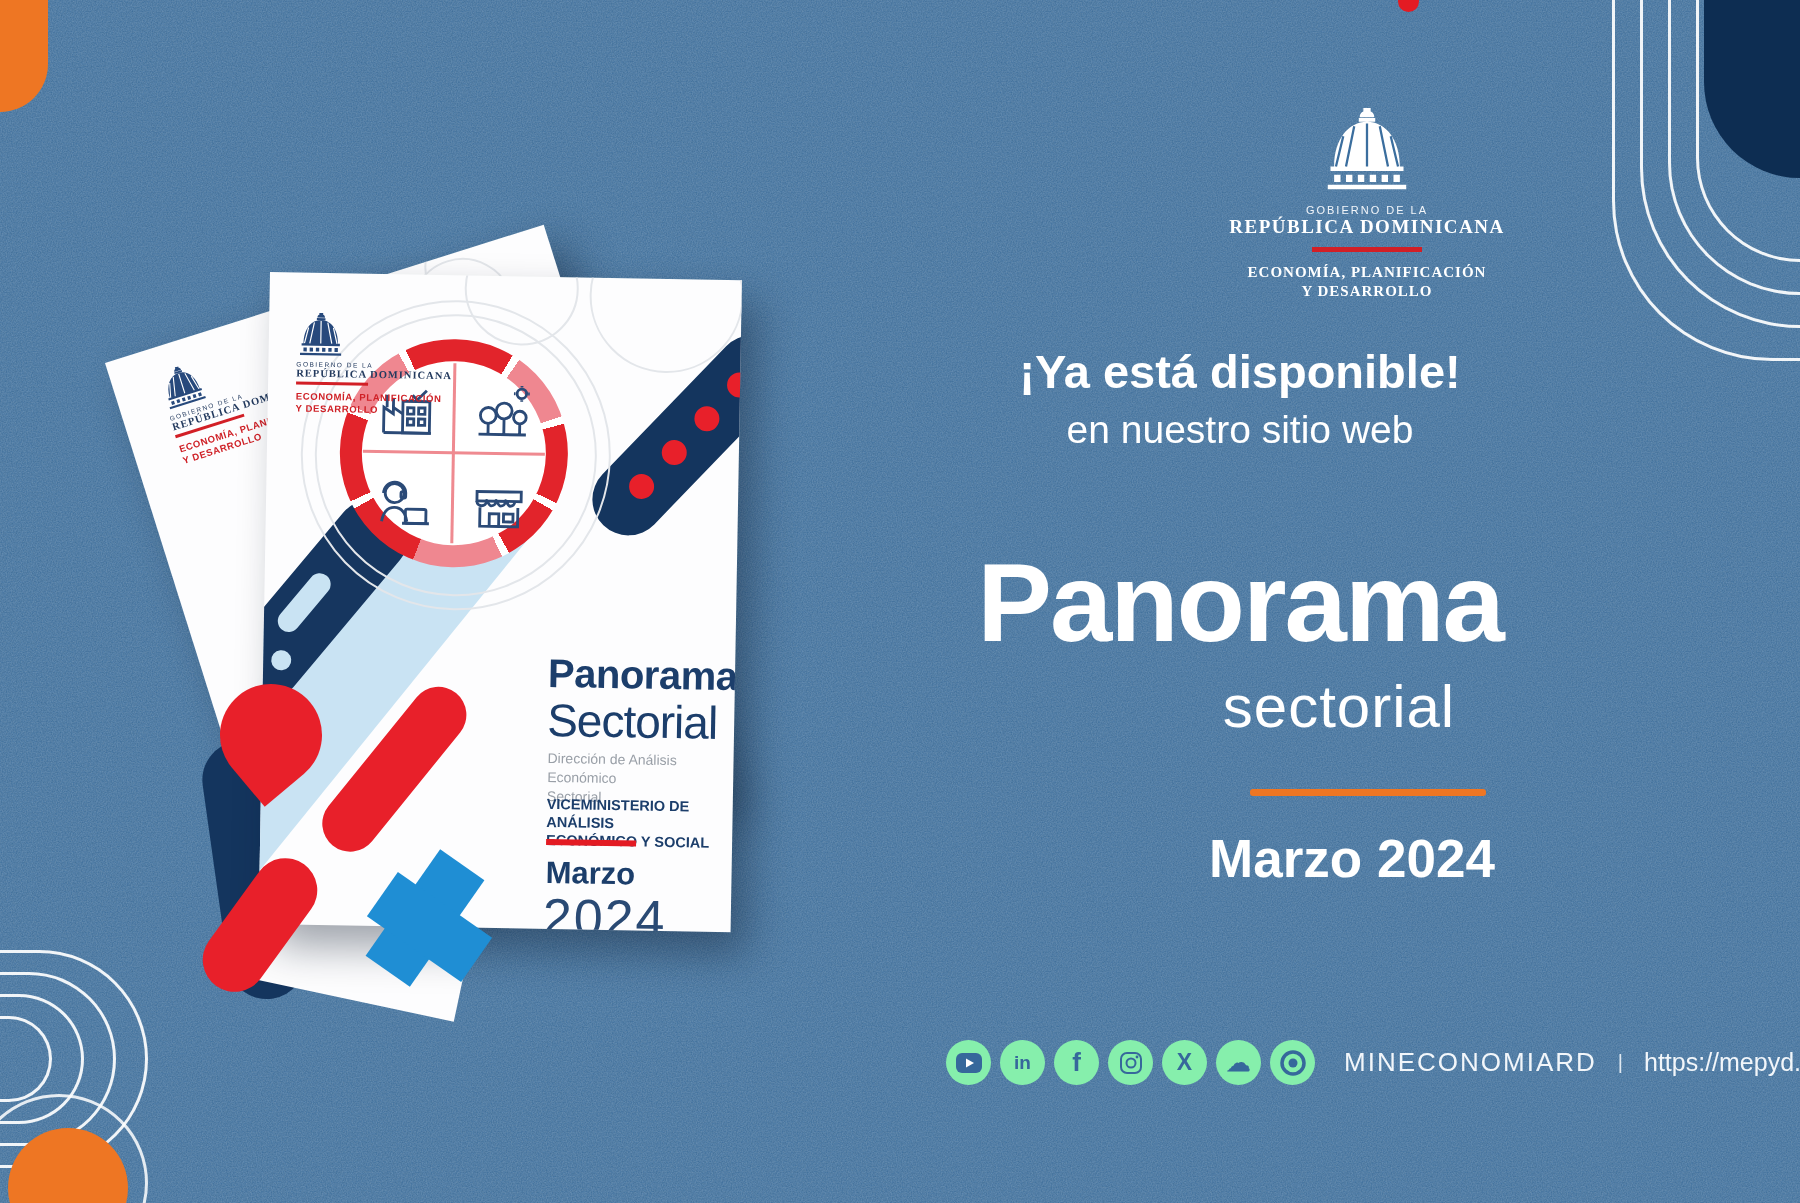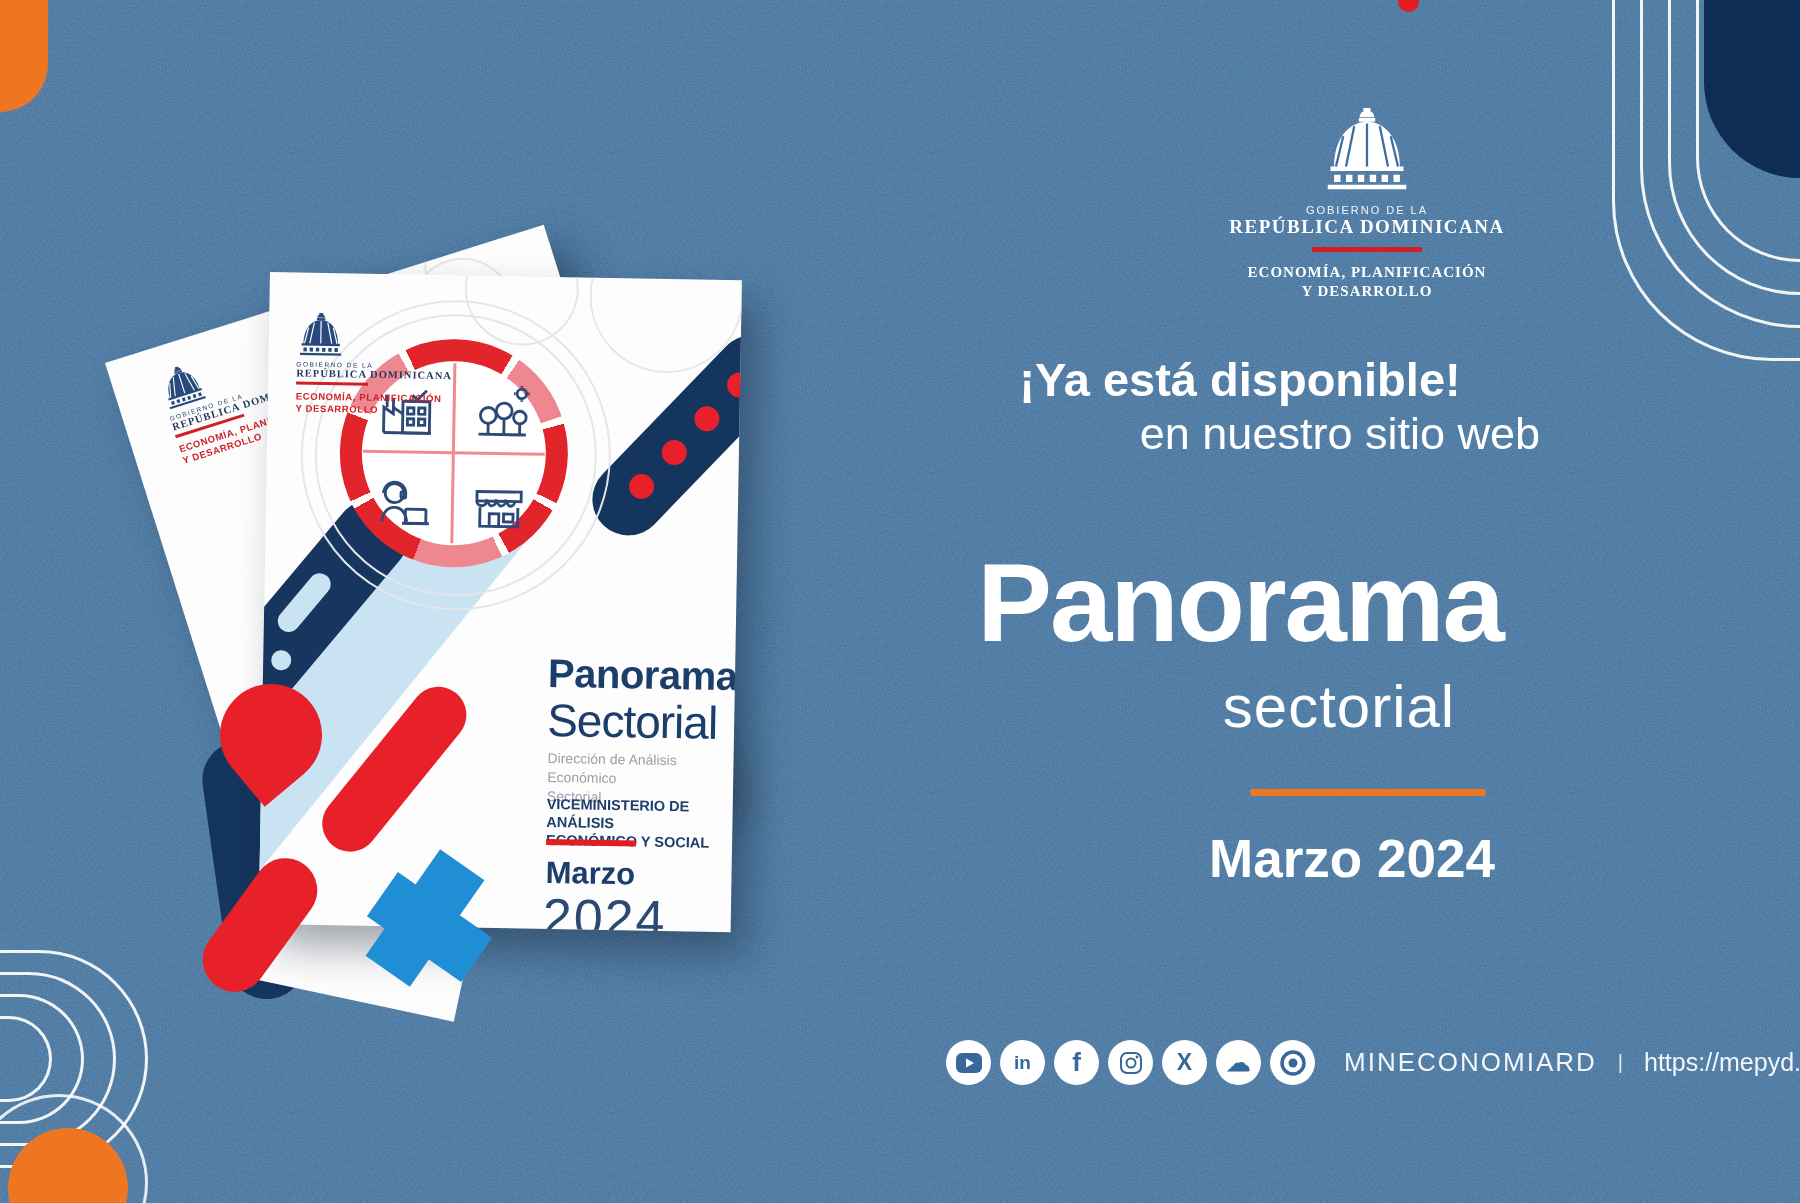--- a/index.html
+++ b/index.html
@@ -88,34 +88,34 @@
   .cover-logo .ml{font-size:9.5px;font-weight:700;letter-spacing:.6px;color:#cf2026;line-height:12px;}
   
   .rp{color:#fff;z-index:2;}
   .gov-white{left:1217px;top:108px;width:300px;text-align:center;}
   .gov-white .gs{font-size:11px;letter-spacing:2px;color:#f3f6fa;margin-top:8px;}
   .gov-white .gn{font-size:19px;font-weight:700;letter-spacing:1.5px;color:#fff;
                  font-family:"Liberation Serif",serif;}
   .gov-white .rl{width:110px;height:5px;background:#d21f26;margin:9px auto 11px auto;}
   .gov-white .ml{font-size:15px;font-weight:700;letter-spacing:1px;line-height:19px;
                  font-family:"Liberation Serif",serif;color:#fff;}
-  .headline{left:940px;top:352px;width:600px;text-align:center;font-size:47px;font-weight:700;}
-  .subheadline{left:940px;top:408px;width:600px;text-align:right;font-size:45px;font-weight:300;}
+  .headline{left:940px;top:344px;width:600px;text-align:center;font-size:47px;font-weight:700;}
+  .subheadline{left:940px;top:408px;width:600px;text-align:center;font-size:39px;font-weight:300;}
   .big-title{left:930px;top:548px;width:620px;text-align:center;font-size:112px;
              font-weight:700;letter-spacing:-2px;line-height:110px;}
   .big-sub{left:1089px;top:672px;width:500px;text-align:center;font-size:60px;
            font-weight:300;letter-spacing:1px;}
   .orange-rule{left:1250px;top:789px;width:236px;height:7px;border-radius:3px;background:#ee7623;}
   .edition{left:1052px;top:818px;width:600px;text-align:center;font-size:53px;font-weight:700;margin-top:10px;}
   .hashtags{left:887px;top:980px;width:720px;text-align:center;font-size:27px;white-space:nowrap;}
   .hashtags .ht{margin:0 9px;}
   .hashtags b{font-weight:700;}
   .hashtags span.sfx{font-weight:300;}
   .social-row{left:946px;top:1040px;display:flex;align-items:center;gap:9px;z-index:2;}
-  .sicon{width:45px;height:45px;border-radius:50%;background:#ffffff;color:#36689b;
+  .sicon{width:45px;height:45px;border-radius:50%;background:#86efac;color:#36689b;
          display:flex;align-items:center;justify-content:center;font-weight:700;flex:0 0 auto;}
   .sicon.yt svg,.sicon.ig svg,.sicon.tg svg{display:block;}
   .handle-txt{margin-left:20px;font-size:26px;letter-spacing:2px;color:#f2f6fa;white-space:nowrap;}
   .sep-txt{margin:0 12px;font-size:20px;color:#dfe8f1;}
   .url-txt{font-size:25px;font-weight:300;color:#f2f6fa;white-space:nowrap;}
 </style>
 </head>
 <body>
 
 <div id="stage">

